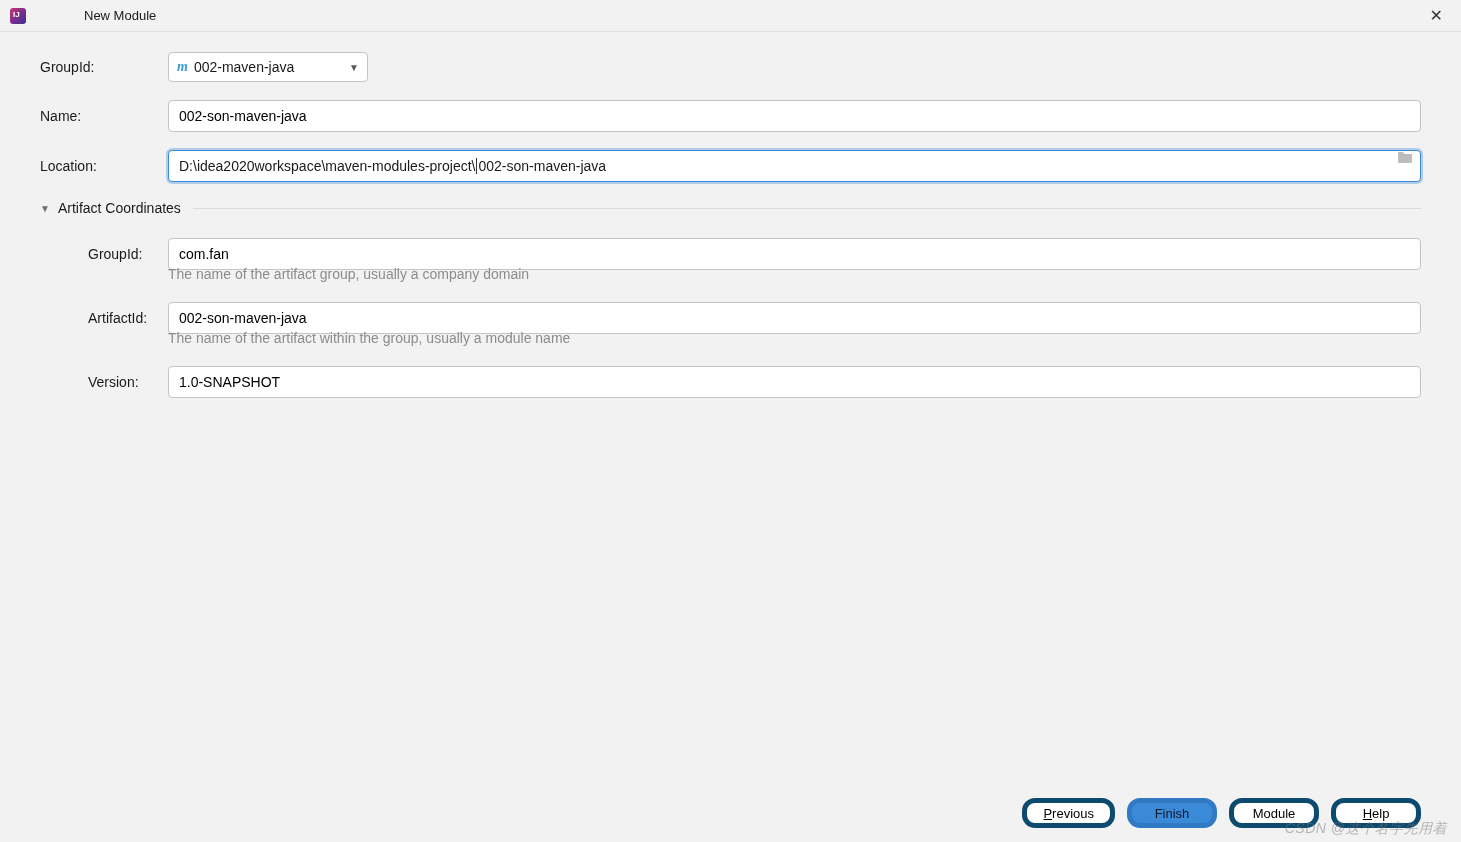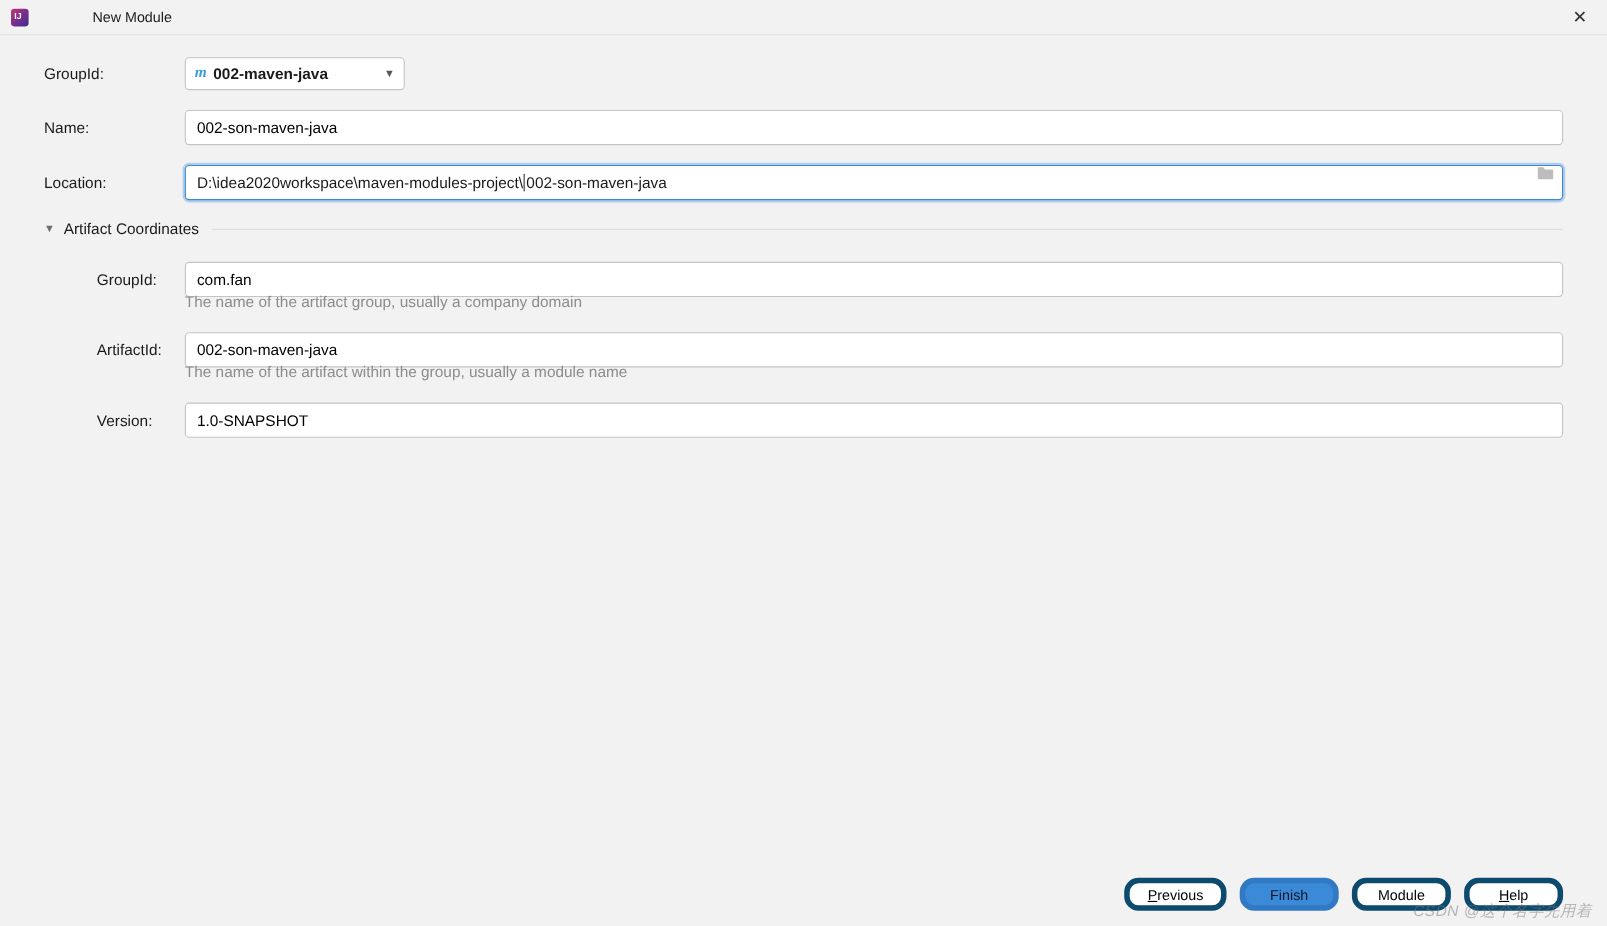--- a/index.html
+++ b/index.html
@@ -87,21 +87,20 @@
       color: #3b9dd8;
       font-weight: bold;
       font-style: italic;
       font-size: 14px;
       margin-right: 6px;
       font-family: Georgia, serif;
     }
     .dropdown .dd-text {
       flex: 1;
       font-size: 14px;
-      font-weight: bold;
     }
     .dropdown .dd-arrow {
       color: #595959;
       font-size: 10px;
       margin-left: 30px;
     }
     .text-input {
       width: 100%;
       border: 1px solid #c4c4c4;
       border-radius: 4px;

